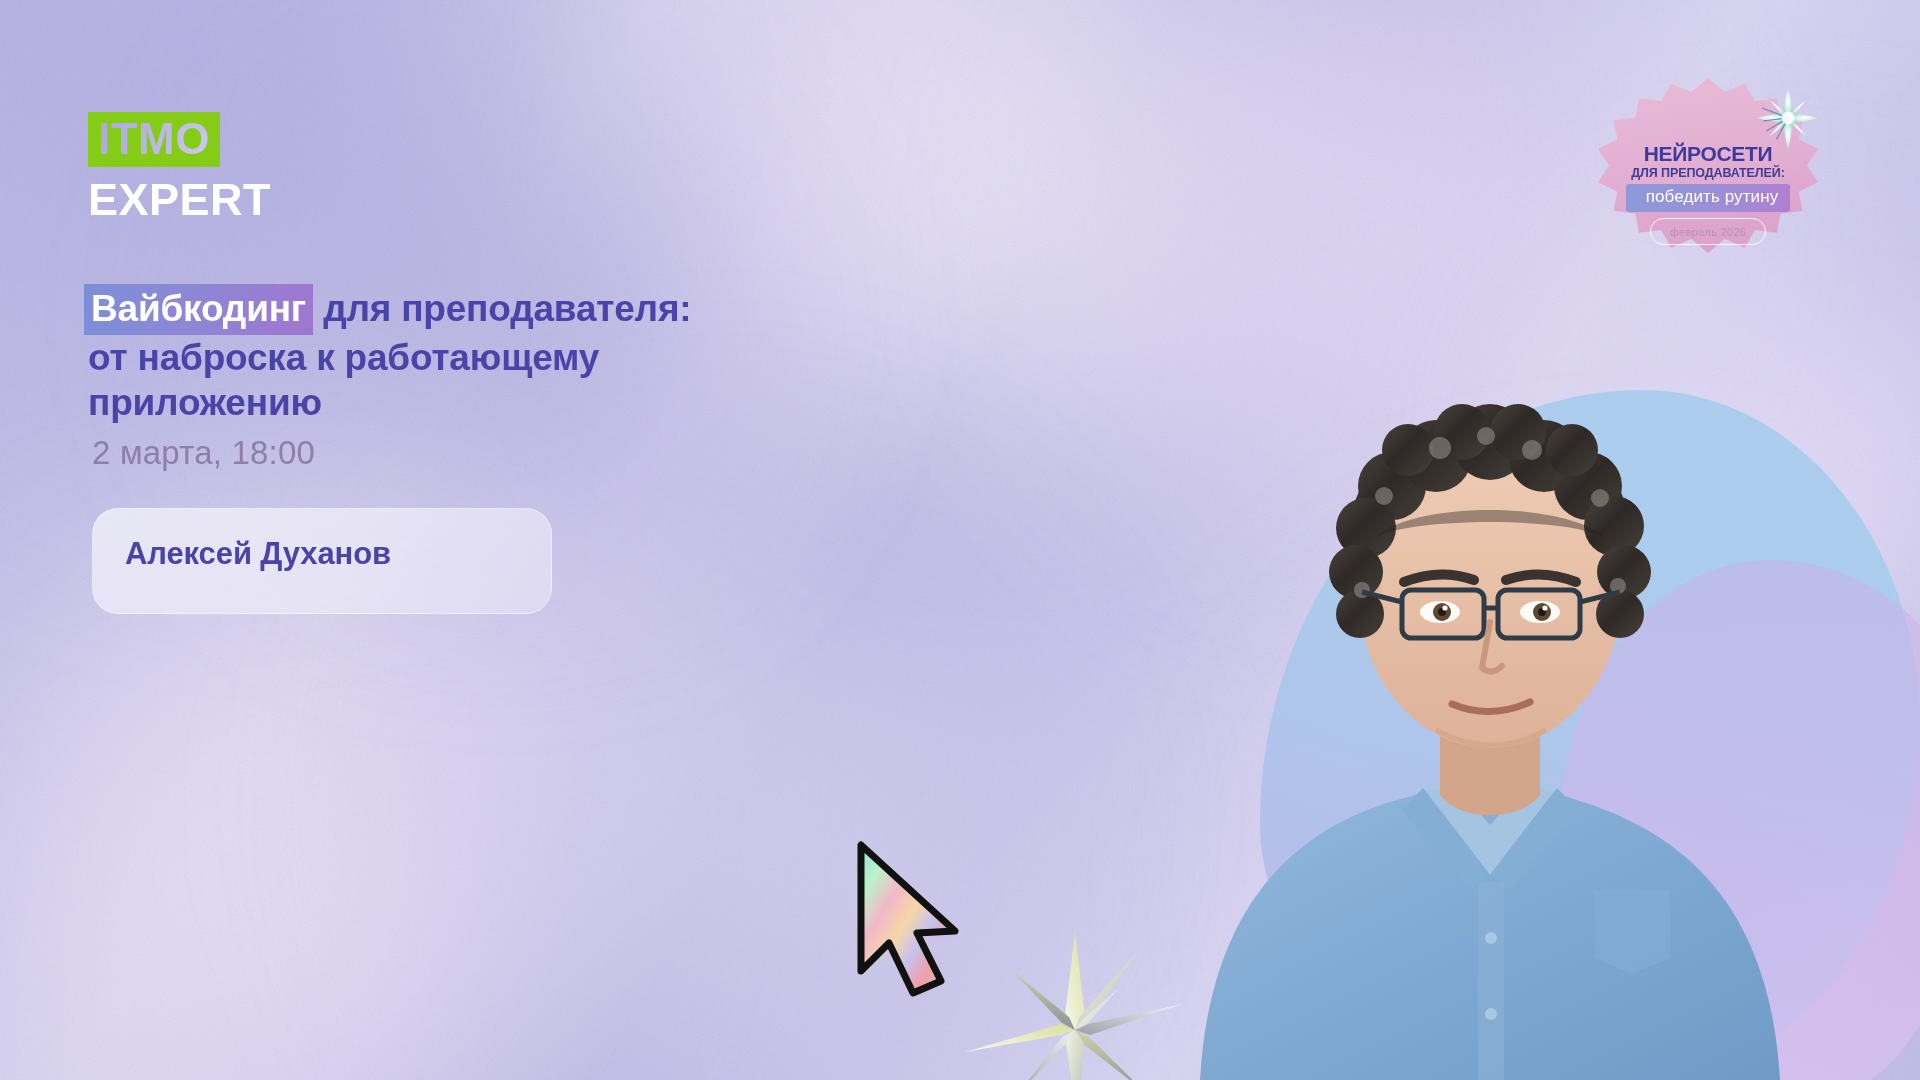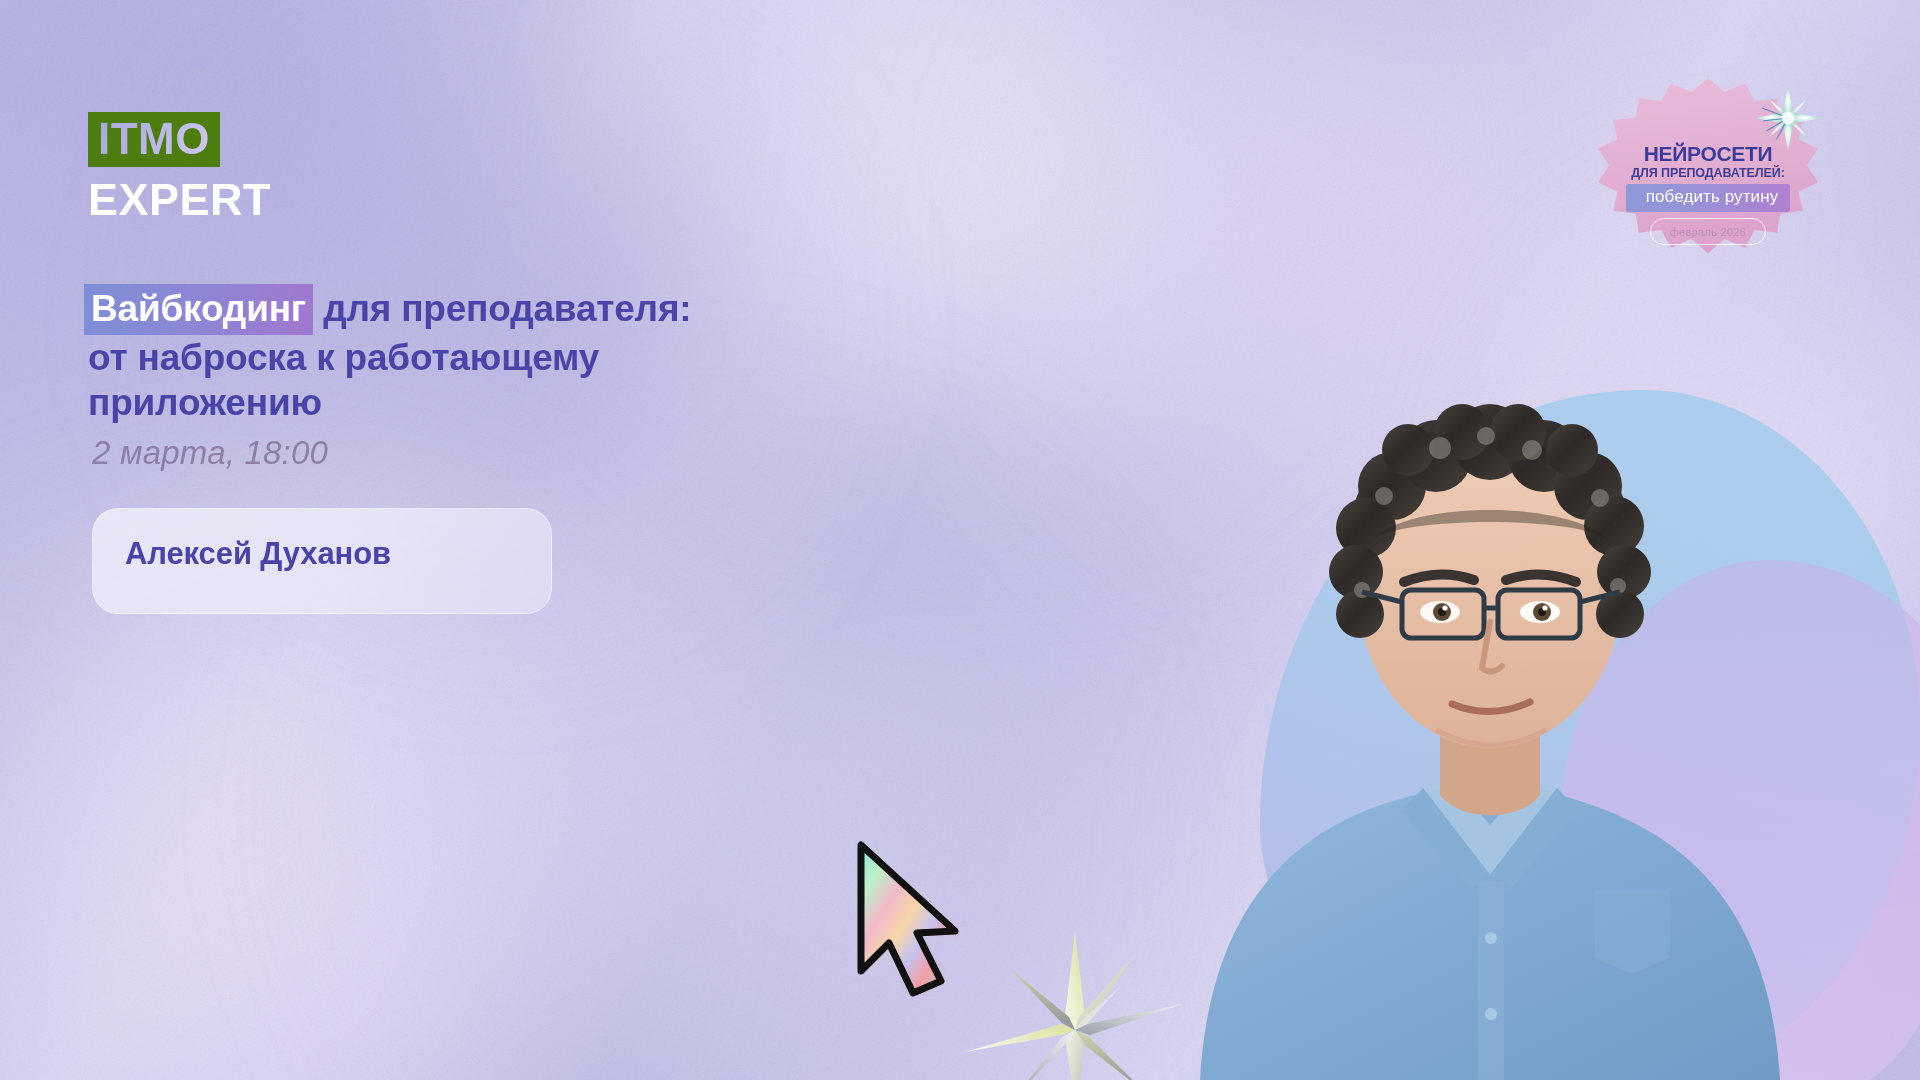--- a/index.html
+++ b/index.html
@@ -100,21 +100,21 @@
 
   
   .logo {
     position: absolute;
     left: 88px;
     top: 112px;
     width: 186px;
   }
   .logo-itmo {
     display: inline-block;
-    background: #4d7c0f;
+    background: #84cc16;
     padding: 5px 10px 6px 10px;
     line-height: 1;
   }
   .logo-itmo span {
     font-size: 44px;
     font-weight: 700;
     letter-spacing: 0.5px;
     font-family: "Liberation Sans", sans-serif;
     background: linear-gradient(120deg, #a9a6dd, #bcb9e6 55%, #cfcbee);
     -webkit-background-clip: text;
@@ -153,21 +153,20 @@
   }
 
   .date {
     position: absolute;
     left: 92px;
     top: 434px;
     font-size: 33px;
     font-weight: 400;
     color: #8d7fa8;
     letter-spacing: 0.2px;
-    font-style: italic;
   }
 
   
   .card {
     position: absolute;
     left: 92px;
     top: 508px;
     width: 460px;
     padding: 28px 32px 30px 32px;
     border-radius: 26px;

